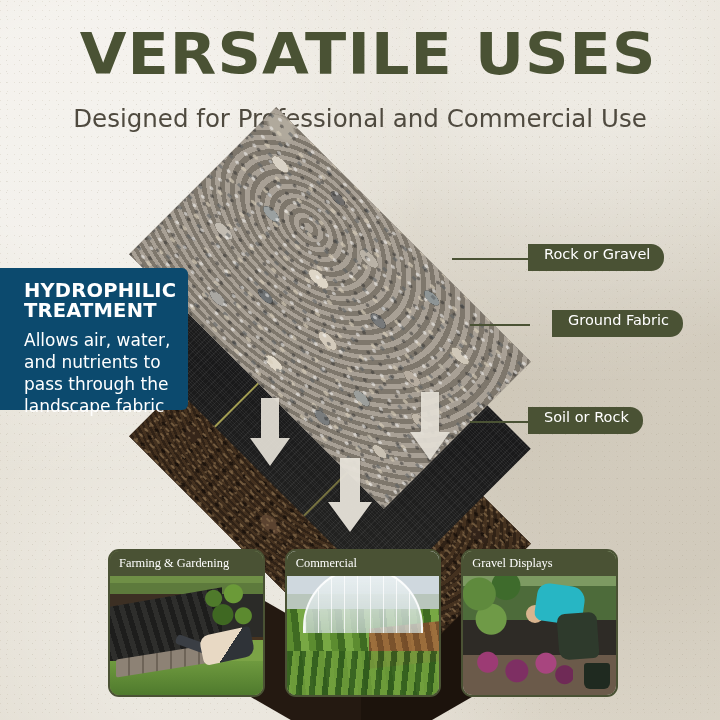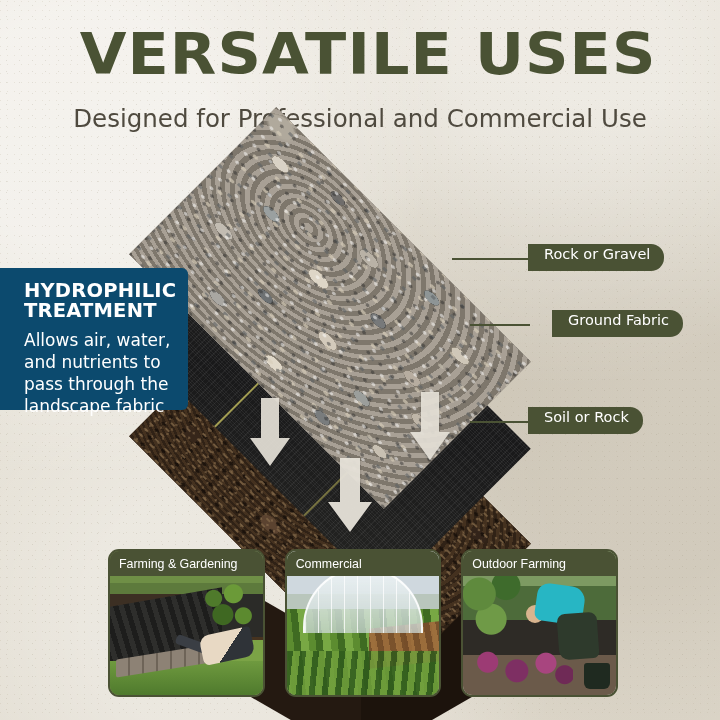--- a/index.html
+++ b/index.html
@@ -214,21 +214,21 @@
     overflow: hidden;
     position: relative;
     background: #cfd2c4;
   }
   .card-title {
     position: absolute; top: 0; left: 0; right: 0;
     height: 25px;
     background: #4a5234;
     color: #fff;
     font-size: 12.4px;
-    font-family: Liberation Sans, sans-serif;
+    font-family: Liberation Serif, serif;
     display: flex; align-items: center;
     padding-left: 9px;
     z-index: 3;
     white-space: nowrap;
   }
   .card-img { position: absolute; inset: 0; }
 
   
   .img-farm {
     background:
@@ -443,18 +443,18 @@
 
     <div class="card">
       <div class="card-img img-out">
         <div class="out-shrubs"></div>
         <div class="out-head"></div>
         <div class="out-person-shirt"></div>
         <div class="out-person-pants"></div>
         <div class="out-flowers"></div>
         <div class="out-bucket"></div>
       </div>
-      <div class="card-title">Outdoor Farming</div>
+      <div class="card-title">Gravel Displays</div>
     </div>
 
   </div>
 
 </div>
 
 </body></html>

